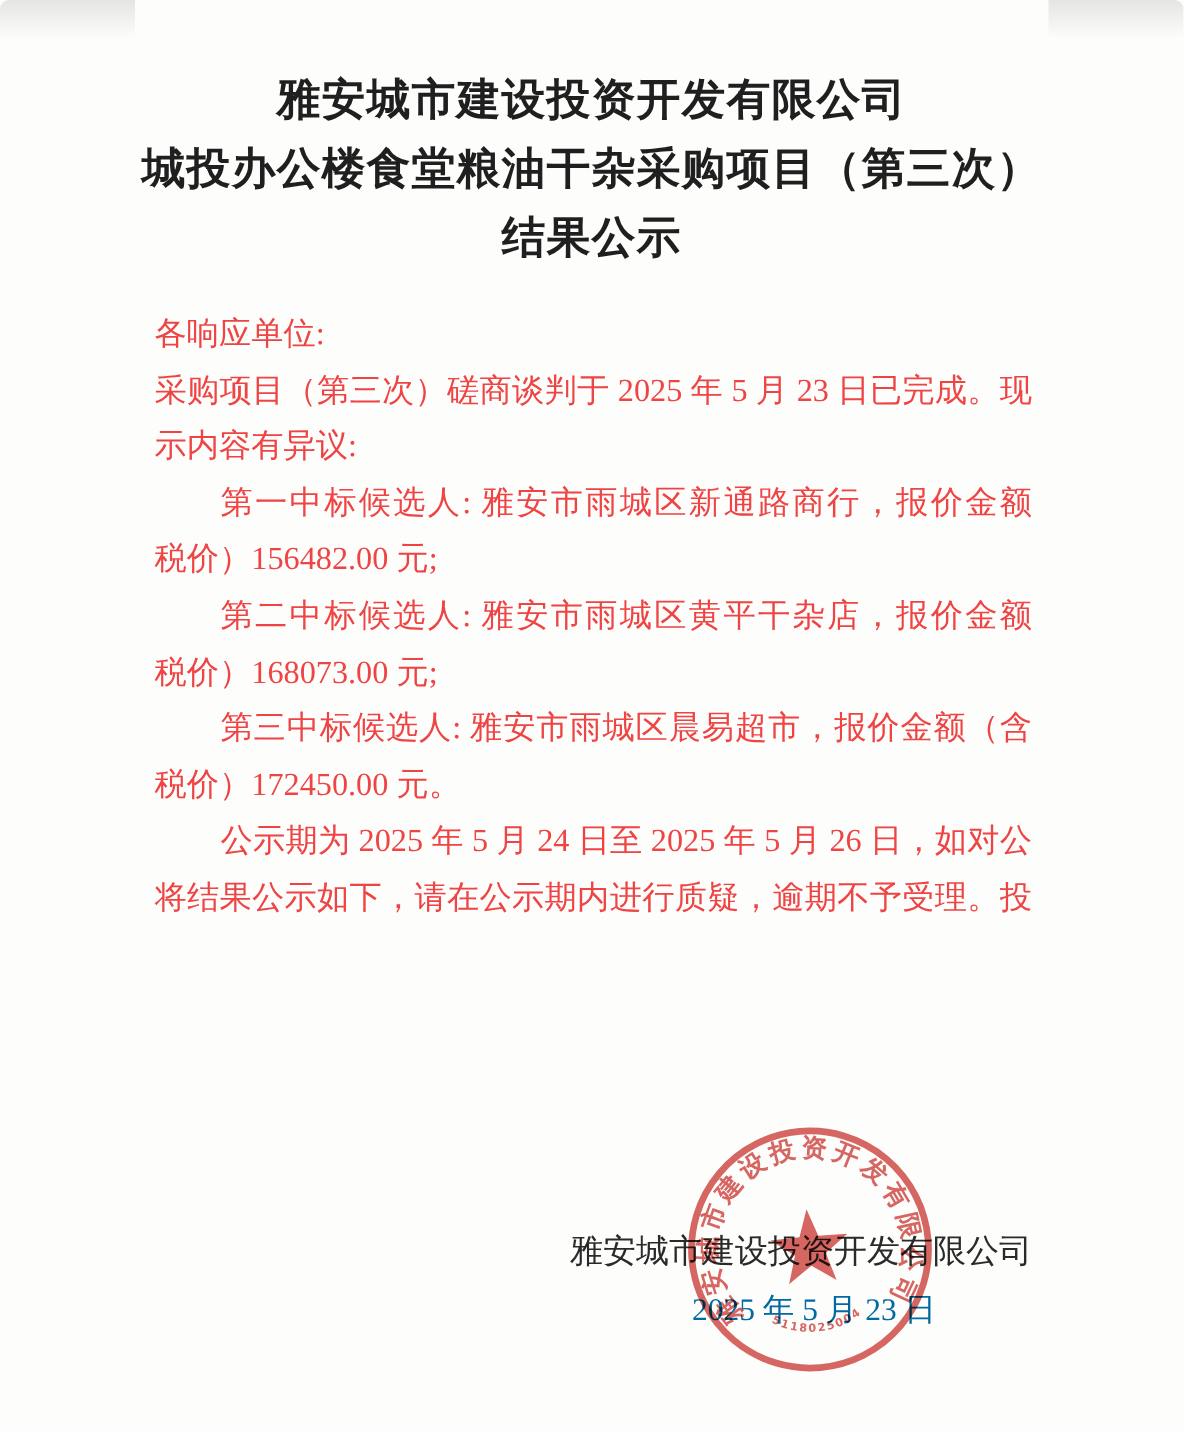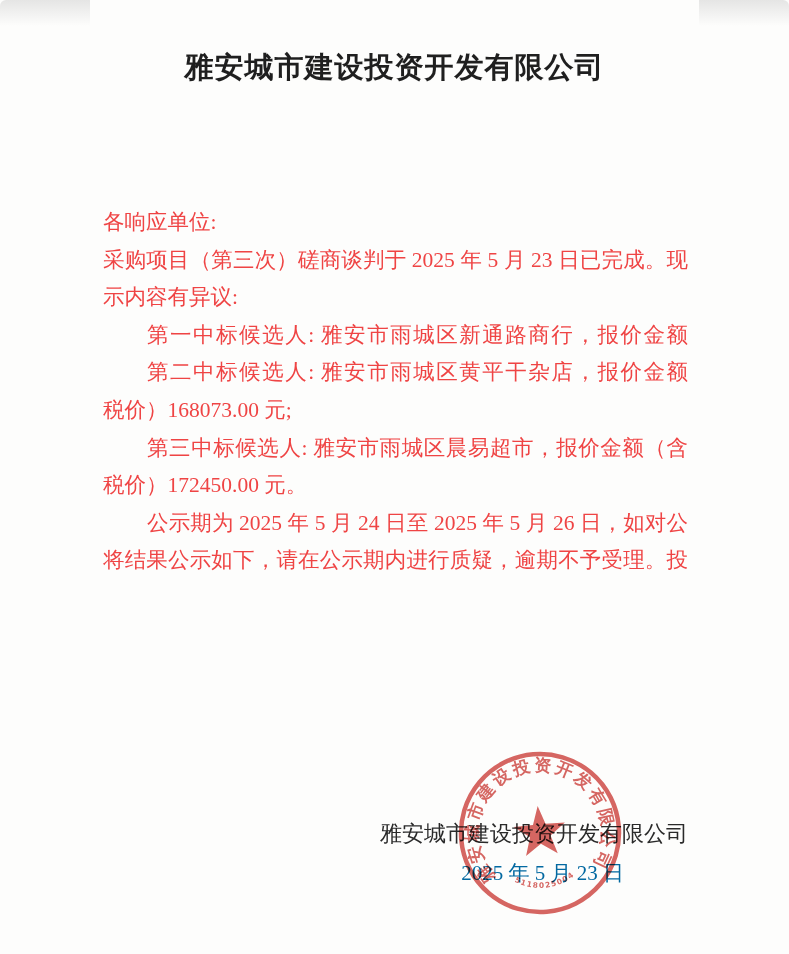--- a/index.html
+++ b/index.html
@@ -89,27 +89,30 @@
 </head>
 <body>
 
 <div class="page">
 
   <div class="scan-edge-left"></div>
   <div class="scan-edge-right"></div>
 
   <div class="title-block">
     <div class="title-line">雅安城市建设投资开发有限公司</div>
+    <div class="title-line">城投办公楼食堂粮油干杂采购项目（第三次）</div>
+    <div class="title-line">结果公示</div>
   </div>
 
   <div class="body-block">
       <div class="body-line">各响应单位:</div>
       <div class="body-line justify">采购项目（第三次）磋商谈判于 2025 年 5 月 23 日已完成。现</div>
       <div class="body-line">示内容有异议:</div>
       <div class="body-line indent justify">第一中标候选人: 雅安市雨城区新通路商行，报价金额（含</div>
+      <div class="body-line">税价）156482.00 元;</div>
       <div class="body-line indent justify">第二中标候选人: 雅安市雨城区黄平干杂店，报价金额（含</div>
       <div class="body-line">税价）168073.00 元;</div>
       <div class="body-line indent justify">第三中标候选人: 雅安市雨城区晨易超市，报价金额（含</div>
       <div class="body-line">税价）172450.00 元。</div>
       <div class="body-line indent justify">公示期为 2025 年 5 月 24 日至 2025 年 5 月 26 日，如对公</div>
       <div class="body-line justify">将结果公示如下，请在公示期内进行质疑，逾期不予受理。投诉</div>
     </div>
 
   <div class="signature-company">雅安城市建设投资开发有限公司</div>
   <div class="signature-date">2025 年 5 月 23 日</div>

